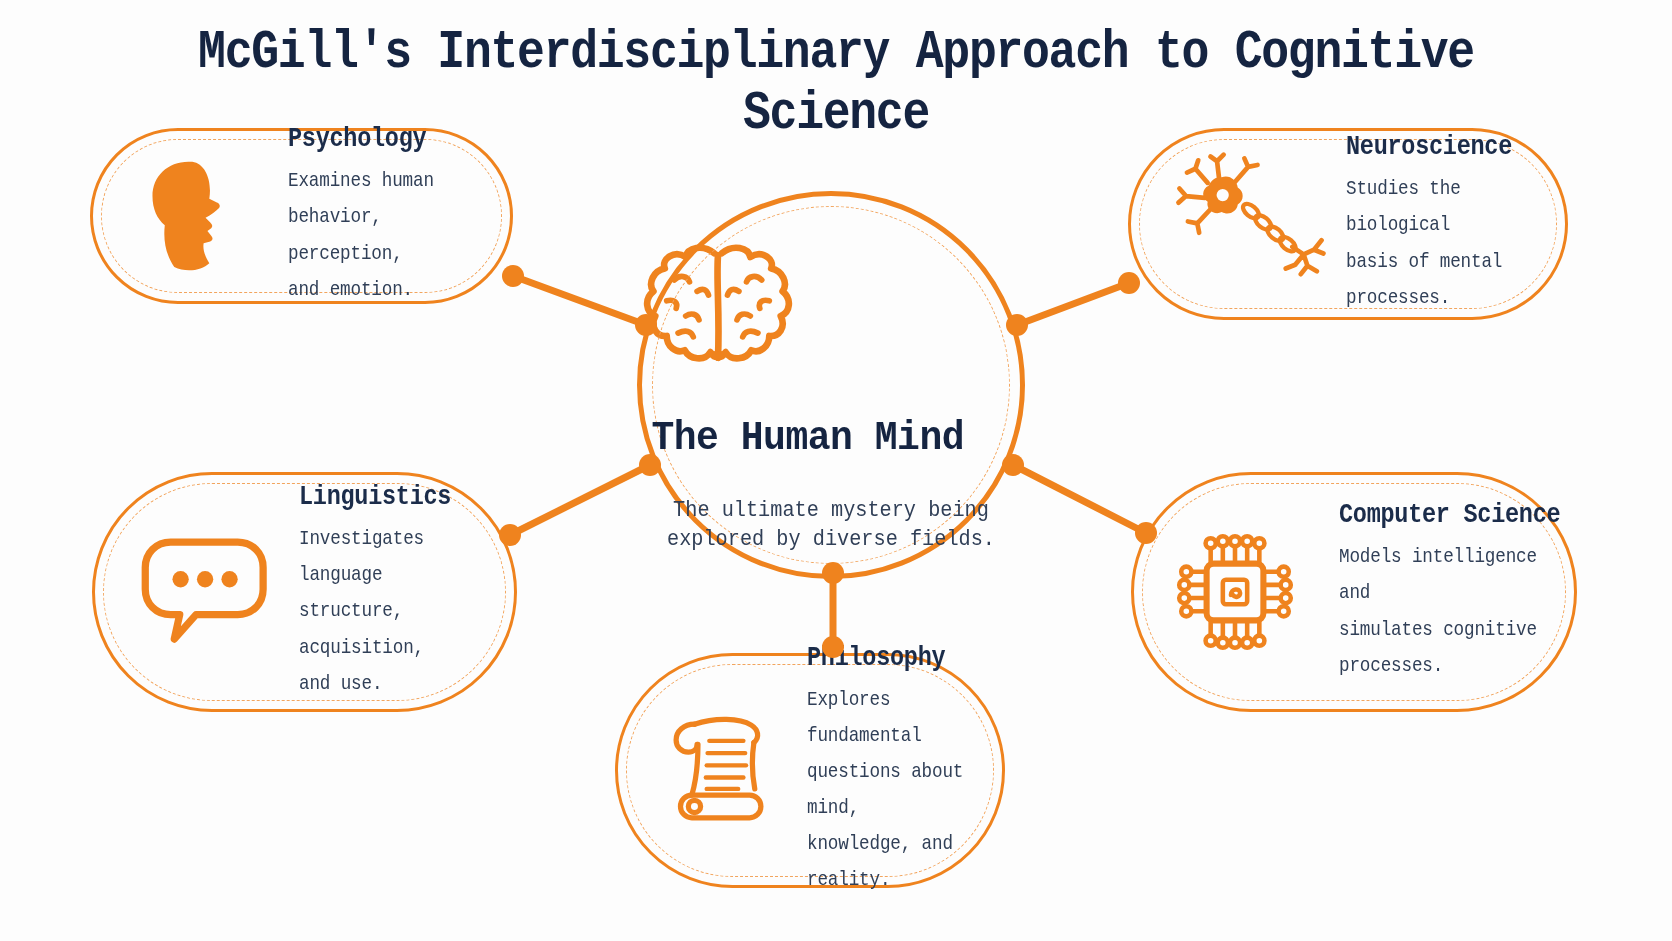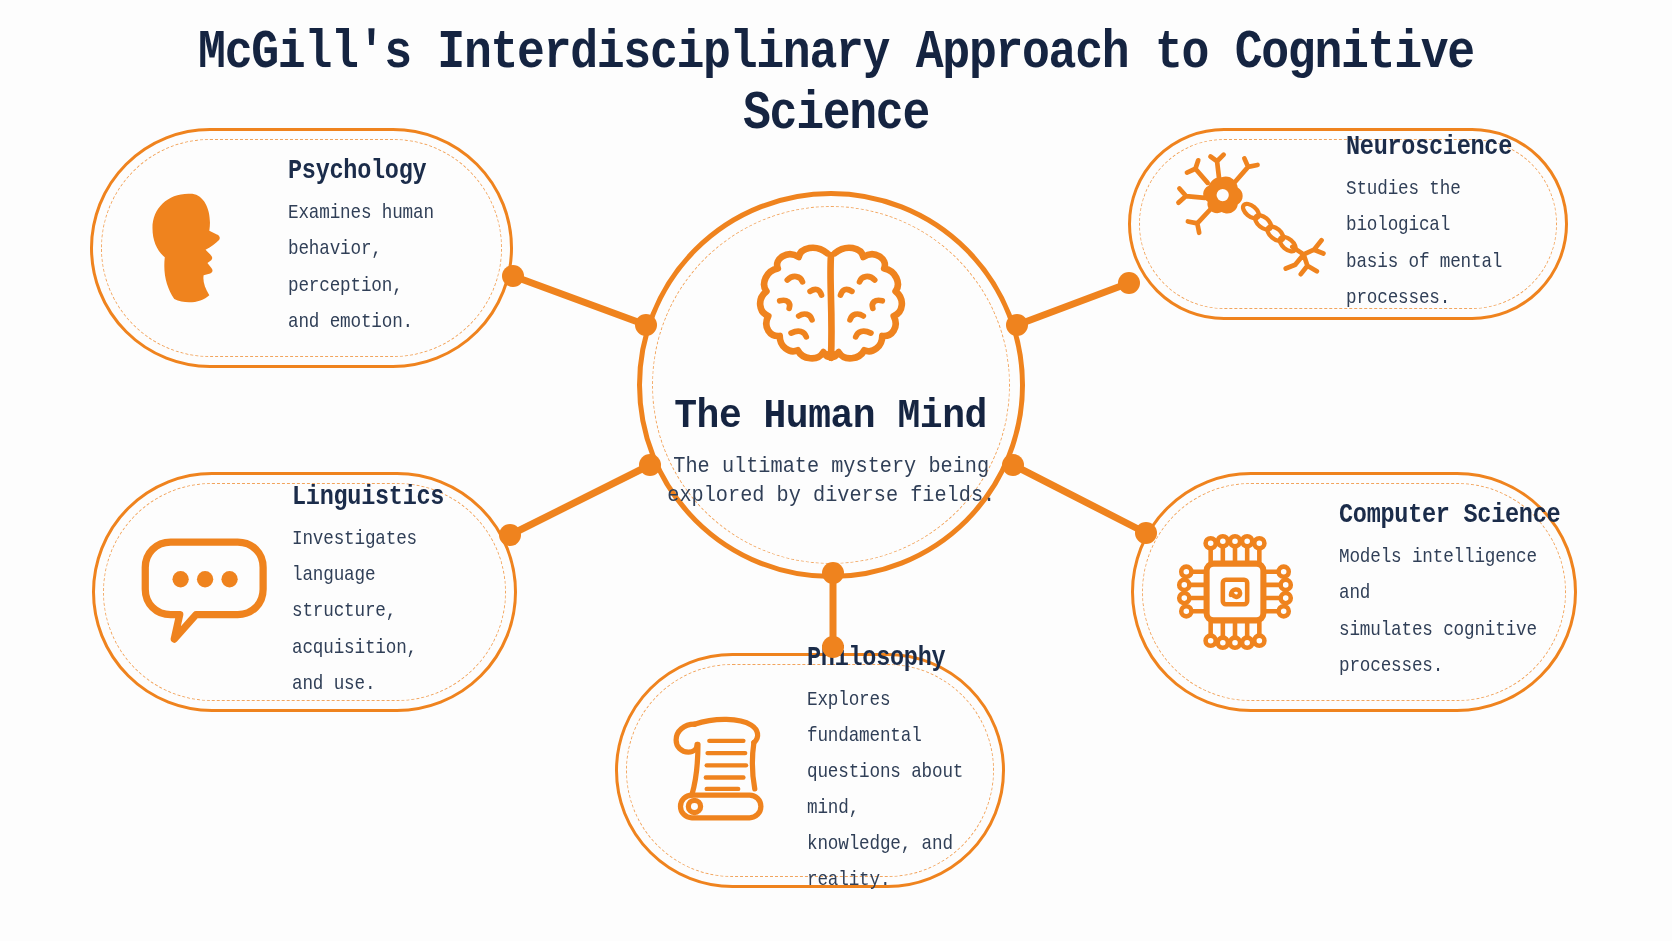--- a/index.html
+++ b/index.html
@@ -31,44 +31,44 @@
   
   .node{
     position:absolute;background:var(--background);
     border:3px solid var(--accent);border-radius:999px;
     display:flex;align-items:center;z-index:2;
   }
   .node::before{
     content:"";position:absolute;inset:8px;border:1.6px dashed var(--accent-light);
     border-radius:999px;pointer-events:none;
   }
-  .node-psychology{left:90px;top:128px;width:423px;height:240px;padding-left:50px;gap:55px;}
+  .node-psychology{left:90px;top:128px;width:423px;height:176px;padding-left:50px;gap:55px;}
   .node-neuroscience{left:1128px;top:128px;width:440px;height:192px;padding-left:39px;gap:16px;}
-  .node-linguistics{left:92px;top:472px;width:425px;height:240px;padding-left:43px;gap:18px;}
+  .node-linguistics{left:92px;top:472px;width:425px;height:240px;padding-left:43px;gap:25px;}
   .node-computer-science{left:1131px;top:472px;width:446px;height:240px;padding-left:30px;gap:33px;}
   .node-philosophy{left:615px;top:653px;width:390px;height:235px;padding-left:45px;gap:26px;}
 
   .icon-wrap{flex:0 0 auto;display:flex;align-items:center;justify-content:center;position:relative;z-index:2;}
   .node-text{position:relative;z-index:2;}
   .node-title{
     font-size:27px;font-weight:bold;color:var(--heading-text);
     letter-spacing:-0.3px;transform:scaleX(0.87);transform-origin:left center;
     margin-bottom:9px;white-space:nowrap;
   }
   .node-desc{
     font-size:21px;color:var(--body-text);line-height:1.72;
     letter-spacing:-0.2px;transform:scaleX(0.84);transform-origin:left top;
     white-space:pre-line;
   }
 
   
   .center-node{
     position:absolute;left:637px;top:191px;width:388px;height:388px;
     background:var(--background);border:5px solid var(--accent);border-radius:50%;
-    display:flex;flex-direction:column;align-items:center;padding-top:44px;z-index:2;
+    display:flex;flex-direction:column;padding-top:44px;z-index:2;gap:22px;
   }
   .center-node::before{
     content:"";position:absolute;inset:10px;border:1.6px dashed var(--accent-light);
     border-radius:50%;pointer-events:none;
   }
   .center-title{
     margin-top:16px;font-size:40px;font-weight:bold;color:var(--title-text);
     letter-spacing:-0.5px;transform:scaleX(0.95);white-space:nowrap;
   }
   .center-desc{

